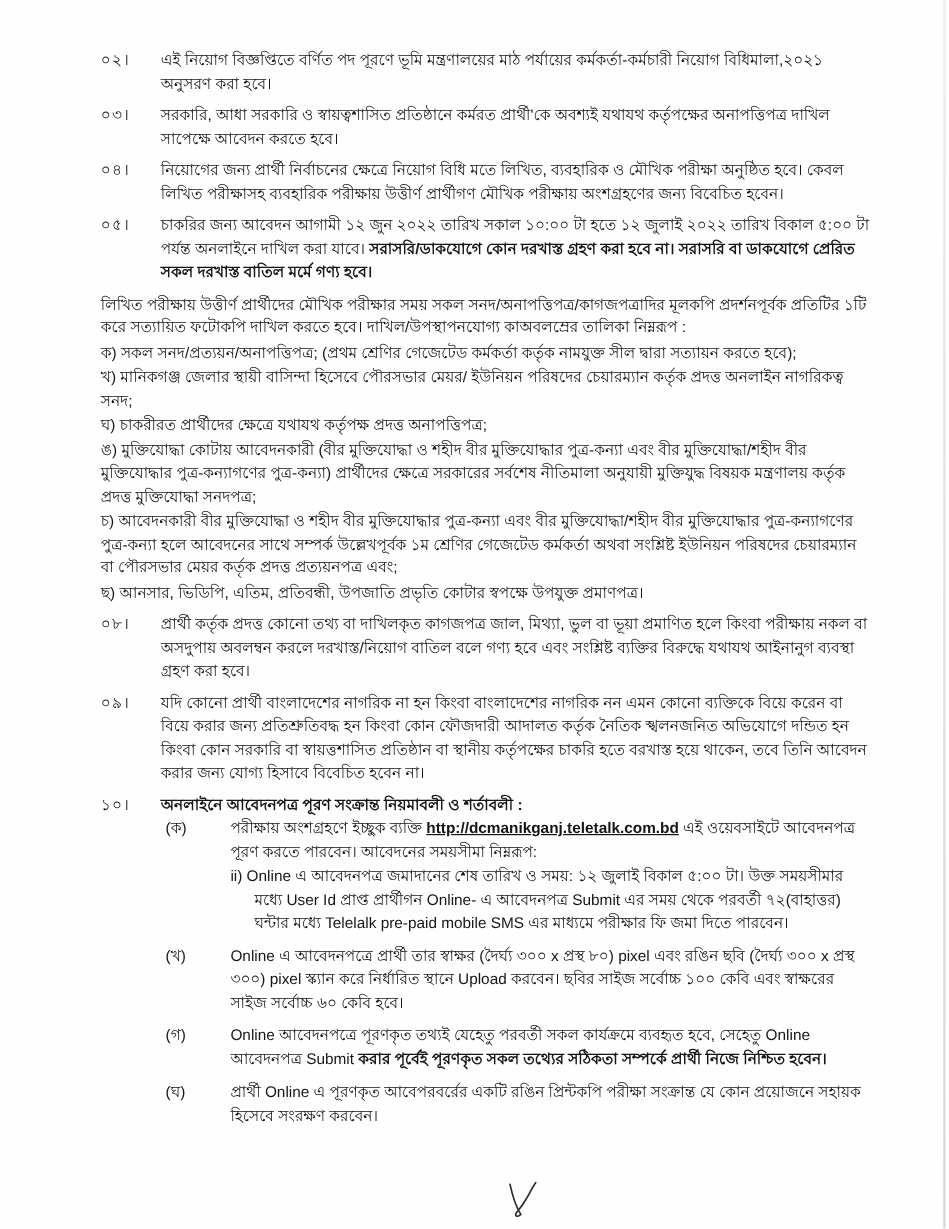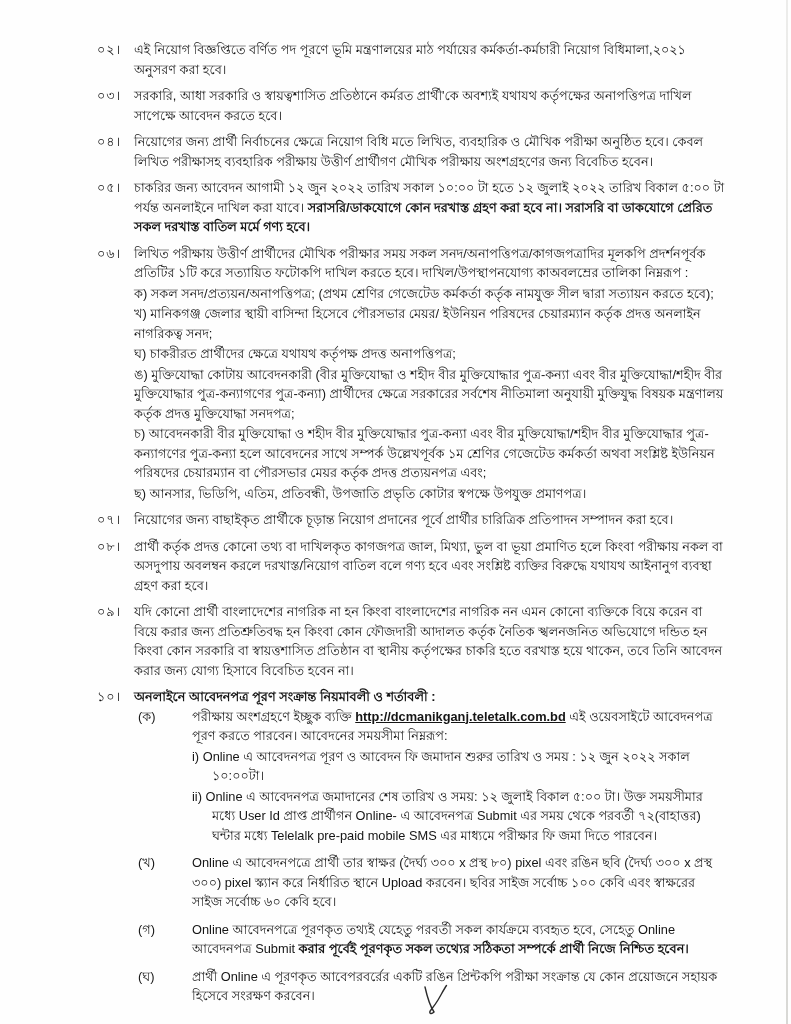--- a/index.html
+++ b/index.html
@@ -16,21 +16,21 @@
     background:#fefefe;
     overflow:hidden;
   }
   .content{
     position:absolute;
     top:40px;left:84px;right:66px;
     font-size:12.8px;
     line-height:19.5px;
   }
   .clause{display:flex;margin:0 0 7px 0;}
-  .clause-num{flex:0 0 50px;letter-spacing:1px;text-align:center;}
+  .clause-num{flex:0 0 50px;letter-spacing:1px;}
   .clause-body{flex:1;min-width:0;}
   .para{margin:0;}
   .para + .para{margin-top:1px;}
   .hang{padding-left:20px;text-indent:-20px;}
   .lettered{display:flex;margin:0 0 8px 4px;}
   .lettered-label{flex:0 0 54px;}
   .lettered-body{flex:1;min-width:0;}
   .inline-label{white-space:pre;}
   .b{font-weight:bold;}
   .u{text-decoration:underline;}
@@ -68,35 +68,28 @@
             <p class="para"><span>নিয়োগের জন্য প্রার্থী নির্বাচনের ক্ষেত্রে নিয়োগ বিধি মতে লিখিত, ব্যবহারিক ও মৌখিক পরীক্ষা অনুষ্ঠিত হবে। কেবল লিখিত পরীক্ষাসহ ব্যবহারিক পরীক্ষায় উত্তীর্ণ প্রার্থীগণ মৌখিক পরীক্ষায় অংশগ্রহণের জন্য বিবেচিত হবেন।</span></p>
           </div>
         </div>
         <div class="clause">
           <span class="clause-num">০৫।</span>
           <div class="clause-body">
             <p class="para"><span>চাকরির জন্য আবেদন আগামী ১২ জুন ২০২২ তারিখ সকাল ১০:০০ টা হতে ১২ জুলাই ২০২২ তারিখ বিকাল ৫:০০ টা পর্যন্ত অনলাইনে দাখিল করা যাবে। </span><span class="b ">সরাসরি/ডাকযোগে কোন দরখাস্ত গ্রহণ করা হবে না। সরাসরি বা ডাকযোগে প্রেরিত সকল দরখাস্ত বাতিল মর্মে গণ্য হবে।</span></p>
           </div>
         </div>
         <div class="clause">
-          <span class="clause-num">০৬।</span>
           <div class="clause-body">
             <p class="para"><span>লিখিত পরীক্ষায় উত্তীর্ণ প্রার্থীদের মৌখিক পরীক্ষার সময় সকল সনদ/অনাপত্তিপত্র/কাগজপত্রাদির মূলকপি প্রদর্শনপূর্বক প্রতিটির ১টি করে সত্যায়িত ফটোকপি দাখিল করতে হবে। দাখিল/উপস্থাপনযোগ্য কাঅবলম্রের তালিকা নিম্নরূপ :</span></p>
             <p class="para"><span class="inline-label">ক) </span><span>সকল সনদ/প্রত্যয়ন/অনাপত্তিপত্র; (প্রথম শ্রেণির গেজেটেড কর্মকর্তা কর্তৃক নামযুক্ত সীল দ্বারা সত্যায়ন করতে হবে);</span></p>
             <p class="para"><span class="inline-label">খ) </span><span>মানিকগঞ্জ জেলার স্থায়ী বাসিন্দা হিসেবে পৌরসভার মেয়র/ ইউনিয়ন পরিষদের চেয়ারম্যান কর্তৃক প্রদত্ত অনলাইন নাগরিকত্ব সনদ;</span></p>
             <p class="para"><span class="inline-label">ঘ) </span><span>চাকরীরত প্রার্থীদের ক্ষেত্রে যথাযথ কর্তৃপক্ষ প্রদত্ত অনাপত্তিপত্র;</span></p>
             <p class="para"><span class="inline-label">ঙ) </span><span>মুক্তিযোদ্ধা কোটায় আবেদনকারী (বীর মুক্তিযোদ্ধা ও শহীদ বীর মুক্তিযোদ্ধার পুত্র-কন্যা এবং বীর মুক্তিযোদ্ধা/শহীদ বীর মুক্তিযোদ্ধার পুত্র-কন্যাগণের পুত্র-কন্যা) প্রার্থীদের ক্ষেত্রে সরকারের সর্বশেষ নীতিমালা অনুযায়ী মুক্তিযুদ্ধ বিষয়ক মন্ত্রণালয় কর্তৃক প্রদত্ত মুক্তিযোদ্ধা সনদপত্র;</span></p>
             <p class="para"><span class="inline-label">চ) </span><span>আবেদনকারী বীর মুক্তিযোদ্ধা ও শহীদ বীর মুক্তিযোদ্ধার পুত্র-কন্যা এবং বীর মুক্তিযোদ্ধা/শহীদ বীর মুক্তিযোদ্ধার পুত্র-কন্যাগণের পুত্র-কন্যা হলে আবেদনের সাথে সম্পর্ক উল্লেখপূর্বক ১ম শ্রেণির গেজেটেড কর্মকর্তা অথবা সংশ্লিষ্ট ইউনিয়ন পরিষদের চেয়ারম্যান বা পৌরসভার মেয়র কর্তৃক প্রদত্ত প্রত্যয়নপত্র এবং;</span></p>
             <p class="para"><span class="inline-label">ছ) </span><span>আনসার, ভিডিপি, এতিম, প্রতিবন্ধী, উপজাতি প্রভৃতি কোটার স্বপক্ষে উপযুক্ত প্রমাণপত্র।</span></p>
-          </div>
-        </div>
-        <div class="clause">
-          <span class="clause-num">০৭।</span>
-          <div class="clause-body">
-            <p class="para"><span>নিয়োগের জন্য বাছাইকৃত প্রার্থীকে চূড়ান্ত নিয়োগ প্রদানের পূর্বে প্রার্থীর চারিত্রিক প্রতিপাদন সম্পাদন করা হবে।</span></p>
           </div>
         </div>
         <div class="clause">
           <span class="clause-num">০৮।</span>
           <div class="clause-body">
             <p class="para"><span>প্রার্থী কর্তৃক প্রদত্ত কোনো তথ্য বা দাখিলকৃত কাগজপত্র জাল, মিথ্যা, ভুল বা ভূয়া প্রমাণিত হলে কিংবা পরীক্ষায় নকল বা অসদুপায় অবলম্বন করলে দরখাস্ত/নিয়োগ বাতিল বলে গণ্য হবে এবং সংশ্লিষ্ট ব্যক্তির বিরুদ্ধে যথাযথ আইনানুগ ব্যবস্থা গ্রহণ করা হবে।</span></p>
           </div>
         </div>
         <div class="clause">
           <span class="clause-num">০৯।</span>
@@ -105,21 +98,20 @@
           </div>
         </div>
         <div class="clause">
           <span class="clause-num">১০।</span>
           <div class="clause-body">
             <p class="para"><span class="b ">অনলাইনে আবেদনপত্র পূরণ সংক্রান্ত নিয়মাবলী ও শর্তাবলী :</span></p>
             <div class="lettered">
               <span class="lettered-label">(ক)</span>
               <div class="lettered-body">
                 <p class="para"><span>পরীক্ষায় অংশগ্রহণে ইচ্ছুক ব্যক্তি </span><span class="b u ">http://dcmanikganj.teletalk.com.bd</span><span> এই ওয়েবসাইটে আবেদনপত্র পূরণ করতে পারবেন। আবেদনের সময়সীমা নিম্নরূপ:</span></p>
-                <p class="para hang"><span class="inline-label">i) </span><span>Online এ আবেদনপত্র পূরণ ও আবেদন ফি জমাদান শুরুর তারিখ ও সময় : ১২ জুন ২০২২ সকাল ১০:০০টা।</span></p>
                 <p class="para hang"><span class="inline-label">ii) </span><span>Online এ আবেদনপত্র জমাদানের শেষ তারিখ ও সময়:  ১২ জুলাই বিকাল ৫:০০ টা। উক্ত সময়সীমার মধ্যে User Id প্রাপ্ত প্রার্থীগন Online- এ আবেদনপত্র Submit এর সময় থেকে পরবর্তী ৭২(বাহাত্তর) ঘন্টার মধ্যে Telelalk pre-paid mobile SMS এর মাধ্যমে পরীক্ষার ফি জমা দিতে পারবেন।</span></p>
               </div>
             </div>
             <div class="lettered">
               <span class="lettered-label">(খ)</span>
               <div class="lettered-body">
                 <p class="para"><span>Online এ আবেদনপত্রে প্রার্থী তার স্বাক্ষর (দৈর্ঘ্য ৩০০ x প্রস্থ ৮০) pixel এবং রঙিন ছবি  (দৈর্ঘ্য ৩০০ x প্রস্থ ৩০০) pixel স্ক্যান করে নির্ধারিত স্থানে Upload করবেন। ছবির সাইজ সর্বোচ্চ ১০০ কেবি এবং স্বাক্ষরের সাইজ সর্বোচ্চ ৬০ কেবি হবে।</span></p>
               </div>
             </div>
             <div class="lettered">

